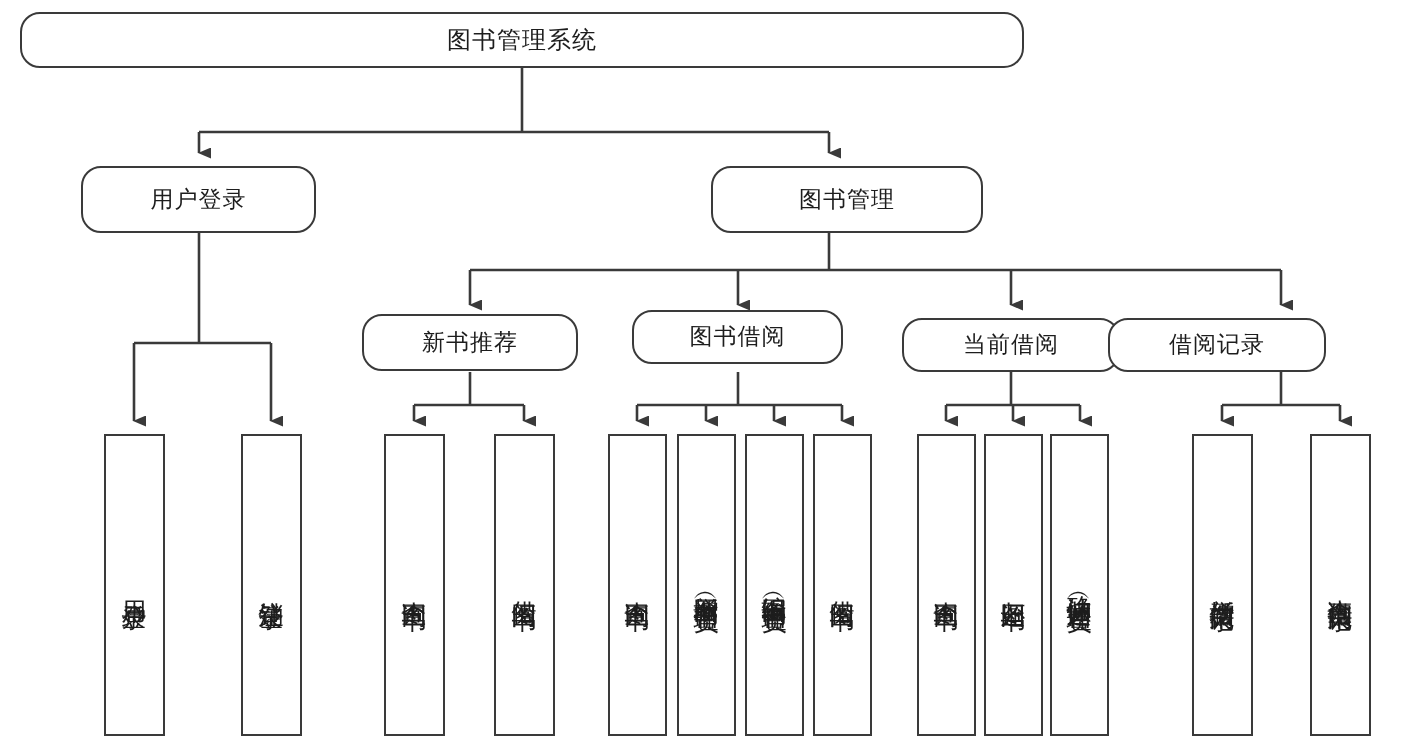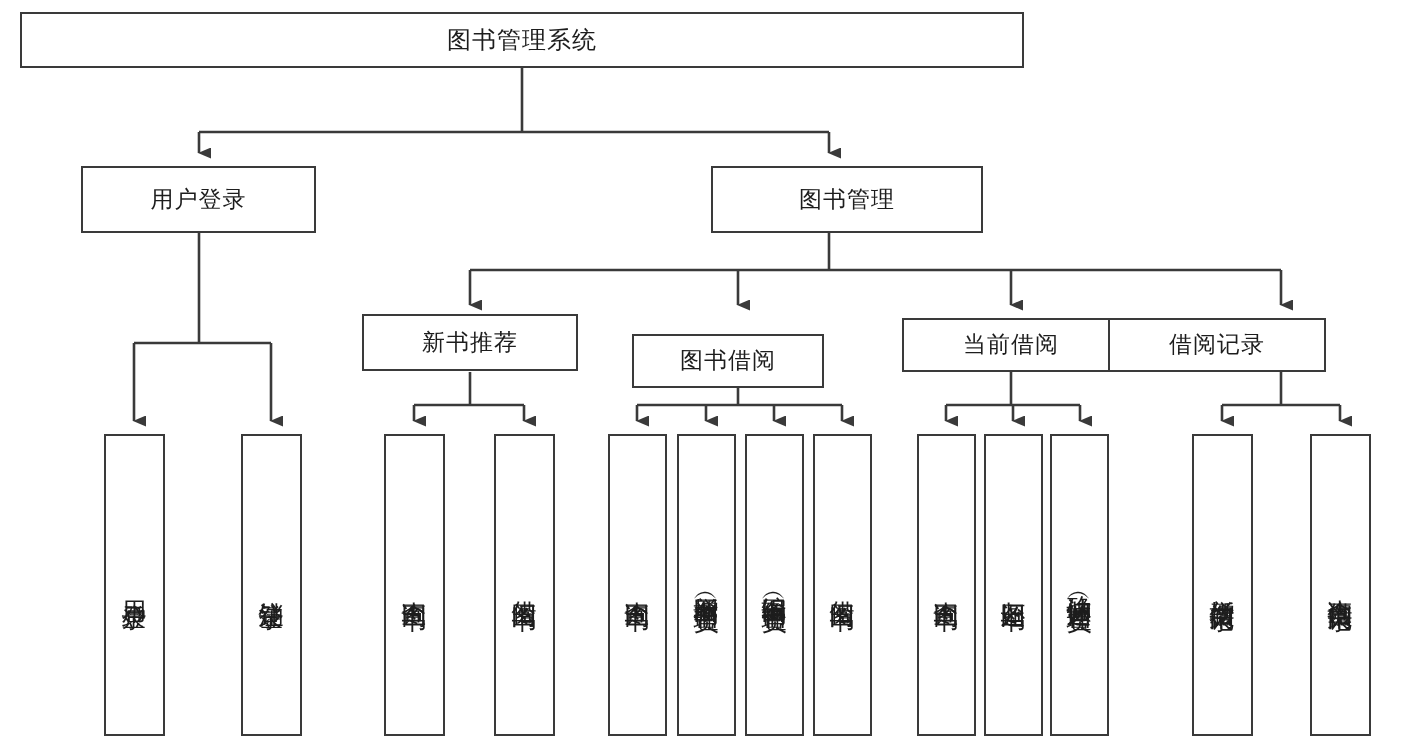--- a/index.html
+++ b/index.html
@@ -35,20 +35,21 @@
     align-items: center;
     justify-content: center;
     color: #1d1d1d;
     z-index: 2;
   }
   .node.horizontal {
     font-size: 23px;
     line-height: 1.1;
     letter-spacing: 1px;
     white-space: nowrap;
+    border-radius: 20px;
   }
   .node.root {
     font-size: 24px;
   }
   .node.vertical {
     writing-mode: vertical-rl;
     text-orientation: upright;
     font-size: 25px;
     line-height: 1.12;
     letter-spacing: 2px;
@@ -137,21 +138,21 @@
   <div class="node horizontal" style="left:81px; top:166px; width:235px; height:67px;">
     <span class="node-label">用户登录</span>
   </div>
   <div class="node horizontal" style="left:711px; top:166px; width:272px; height:67px;">
     <span class="node-label">图书管理</span>
   </div>
 
   <div class="node horizontal" style="left:362px; top:314px; width:216px; height:57px;">
     <span class="node-label">新书推荐</span>
   </div>
-  <div class="node horizontal" style="left:632px; top:334px; width:192px; height:54px;">
+  <div class="node horizontal" style="left:632px; top:310px; width:211px; height:54px;">
     <span class="node-label">图书借阅</span>
   </div>
   <div class="node horizontal" style="left:902px; top:318px; width:218px; height:54px;">
     <span class="node-label">当前借阅</span>
   </div>
   <div class="node horizontal" style="left:1108px; top:318px; width:218px; height:54px;">
     <span class="node-label">借阅记录</span>
   </div>
 
   <div class="node vertical" style="left:104px; top:434px; width:61px; height:302px;">

